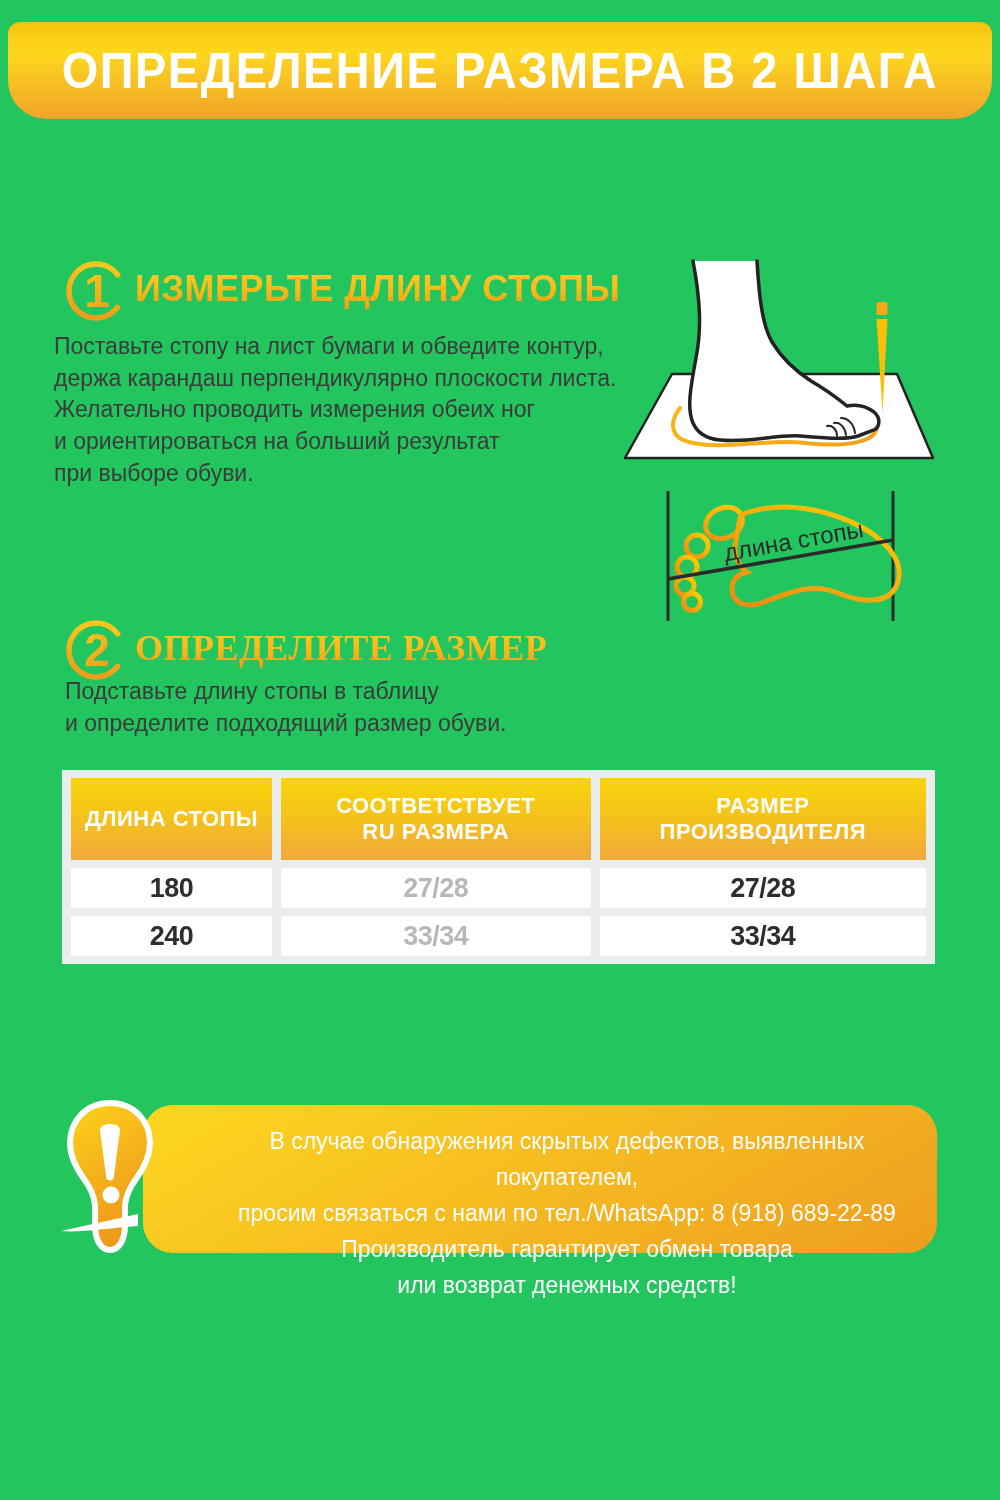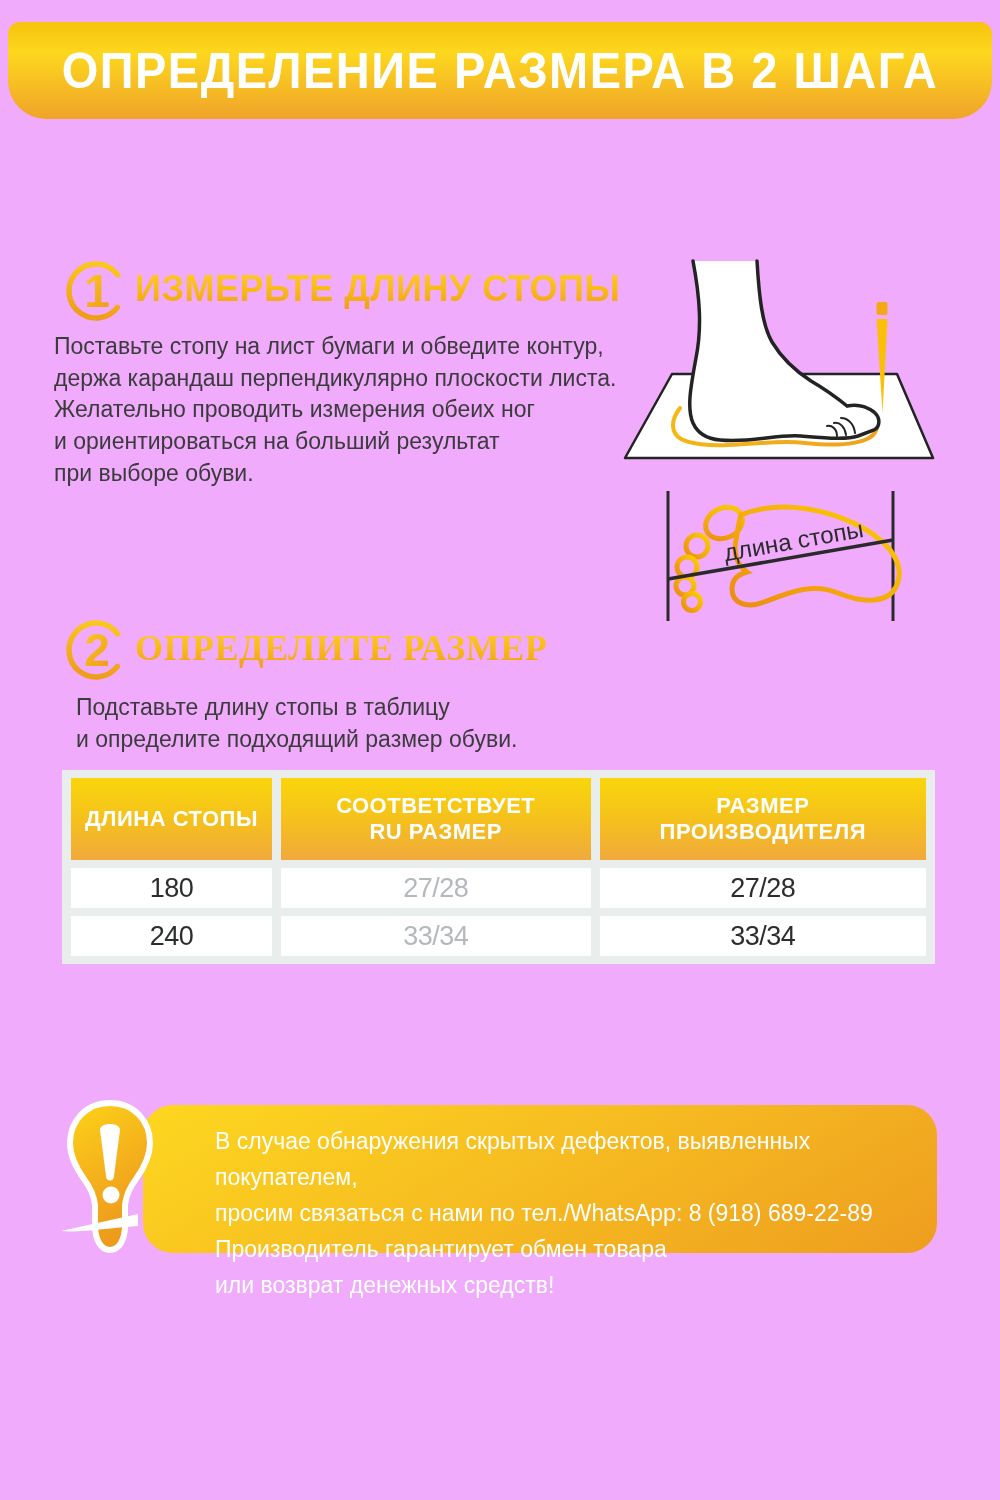--- a/index.html
+++ b/index.html
@@ -1,18 +1,18 @@
 <!DOCTYPE html>
 <html><head>
 <meta charset="utf-8">
 <style>
   * { margin:0; padding:0; box-sizing:border-box; }
   html,body { background:#ffffff; }
   body { font-family:"Liberation Sans", sans-serif; }
-  .page { position:relative; width:1000px; height:1500px; background:#f0abfc; overflow:hidden; }
+  .page { position:relative; width:1000px; height:1500px; background:#22c55e; overflow:hidden; }
 
   
   .banner {
     position:absolute; left:8px; top:22px; width:984px; height:97px;
     background:linear-gradient(180deg,#f7c30d 0%,#fdd71e 32%,#f0a32a 100%);
     border-radius:12px 12px 38px 38px;
     display:flex; align-items:center; justify-content:center;
   }
   .banner h1 {
     color:#ffffff; font-size:47px; font-weight:bold; letter-spacing:1.5px;
@@ -44,34 +44,34 @@
     background:#e9edec; table-layout:fixed;
   }
   table.size-table th {
     height:82px; vertical-align:middle; text-align:center;
     background:linear-gradient(180deg,#f9d60c 0%,#f5c11c 50%,#f0a93c 100%);
     color:#ffffff; font-size:22px; font-weight:bold; line-height:1.2;
     letter-spacing:0.5px; white-space:pre-line;
   }
   table.size-table td {
     height:40px; vertical-align:middle; text-align:center; background:#ffffff;
-    font-size:27px; font-weight:normal; color:#2b2d2e; letter-spacing:-0.5px;
+    font-size:27px; font-weight:bold; color:#2b2d2e; letter-spacing:-0.5px;
   }
   table.size-table td.muted { color:#b5b9bc; }
   .w1{width:24%;} .w2{width:37%;} .w3{width:39%;}
 
   
   .note-box {
     position:absolute; left:143px; top:1105px; width:794px; height:148px;
     border-radius:30px; z-index:1;
     background:linear-gradient(150deg,#fdd71f 0%,#f6bb21 50%,#ee9d1f 100%);
   }
   .note-text {
     position:absolute; left:72px; top:19px; right:18px;
-    color:#ffffff; font-size:23px; line-height:1.56; white-space:pre-line;
+    color:#ffffff; font-size:23px; line-height:1.56; white-space:pre-line;text-align:center;
   }
   .bulb { position:absolute; left:60px; top:1097px; z-index:2; }
 
   .abs { position:absolute; }
 </style>
 </head>
 <body>
 
 <div class="page">
 
@@ -152,35 +152,35 @@
     <line x1="28" y1="96" x2="253" y2="57" stroke="#2a2a2a" stroke-width="3.5"></line>
     <text x="155" y="66" text-anchor="middle" transform="rotate(-10 155 66)" font-size="24" fill="#2b2b2b">длина стопы</text>
   </svg>
 
   <svg class="step-badge" style="left:60px; top:609px;" viewBox="0 0 74 82">
     <circle cx="36" cy="41" r="27" fill="none" stroke="url(#ringG)" stroke-width="5.5" stroke-linecap="round" stroke-dasharray="134.3 35.3" transform="rotate(37.5 36 41)"></circle>
     <text x="37" y="57" text-anchor="middle" font-size="46" font-weight="bold" fill="url(#ringG)">2</text>
   </svg>
 
   <div class="step-title grad-text" style="left:135px; top:627px;font-family:Liberation Serif, serif;">ОПРЕДЕЛИТЕ РАЗМЕР</div>
-  <div class="step-body" style="left:76px; top:676px; width:580px;margin-top:16px;">Подставьте длину стопы в таблицу
+  <div class="step-body" style="left:65px; top:676px; width:580px;">Подставьте длину стопы в таблицу
 и определите подходящий размер обуви.</div>
 
   <div class="size-table-wrap">
     <table class="size-table">
       <colgroup>
           <col class="w1">
           <col class="w2">
           <col class="w3">
         </colgroup>
       <thead>
         <tr>
           <th>ДЛИНА СТОПЫ</th>
           <th>СООТВЕТСТВУЕТ
-RU РАЗМЕР</th>
+RU РАЗМЕРА</th>
           <th>РАЗМЕР
 ПРОИЗВОДИТЕЛЯ</th>
         </tr>
       </thead>
       <tbody>
         <tr>
           <td>180</td>
           <td class="muted">27/28</td>
           <td>27/28</td>
         </tr>

